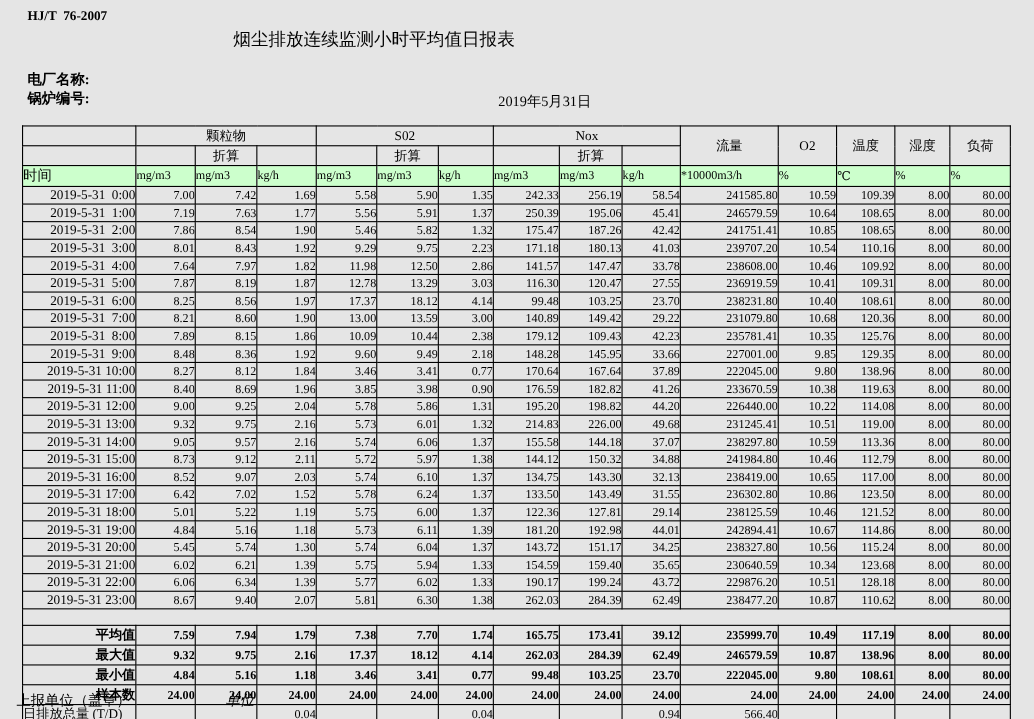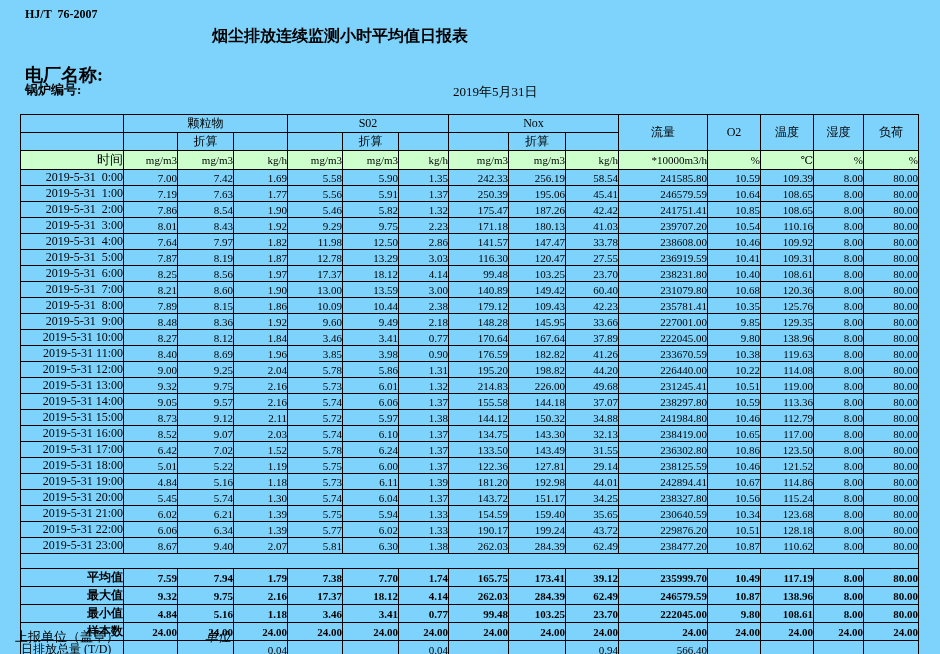--- a/index.html
+++ b/index.html
@@ -1,38 +1,38 @@
 <!DOCTYPE html>
 <html><head>
 <meta charset="utf-8">
 <style>
   html,body { margin:0; padding:0; background:#fff; }
   .page {
-    position:relative; width:940px; height:654px; background:#7dd3fc;
+    position:relative; width:940px; height:654px; background:#e5e5e5;
     font-family:"Liberation Serif","DejaVu Serif",serif; color:#000; overflow:hidden;
   }
   .std-code   { position:absolute; left:25px;  top:7px;  font-size:12px; font-weight:bold; white-space:pre; }
-  .doc-title  { position:absolute; left:160px; top:26px; width:360px; text-align:center; font-size:16px; font-weight:bold; }
-  .plant-lbl  { position:absolute; left:25px;  top:63px; font-size:18px; font-weight:bold; }
+  .doc-title  { position:absolute; left:160px; top:26px; width:360px; text-align:center; font-size:16px; font-weight:normal; }
+  .plant-lbl  { position:absolute; left:25px;  top:63px; font-size:13px; font-weight:bold; }
   .boiler-lbl { position:absolute; left:25px;  top:81px; font-size:13px; font-weight:bold; }
   .date-lbl   { position:absolute; left:453px; top:83px; font-size:13px; }
   .footer1    { position:absolute; left:15px;  top:612px; font-size:12px; }
   .footer2    { position:absolute; left:15px;  top:628px; font-size:13px; }
   .footer3    { position:absolute; left:205px; top:628px; font-size:13px;font-style:italic; }
 
   table.report {
     position:absolute; left:20px; top:114px; width:898px;
     border-collapse:collapse; table-layout:fixed; font-size:11px;
   }
   table.report td {
     border:1px solid #000; padding:0; overflow:hidden; white-space:pre; vertical-align:middle;
   }
   tr.h-group td { height:16px; }
   tr.h-conv  td { height:14px; }
-  tr.h-units td { height:14px; background:#ccffcc; text-align:right;padding-left:16px; }
+  tr.h-units td { height:14px; background:#ccffcc; text-align:left; }
   .ghead  { text-align:center; font-size:12px; }
   .time-label { font-size:13px; }
   tbody tr.data-row td { height:15px; }
   td.num  { text-align:right; padding-right:7px; }
   td.time { text-align:right; padding-right:6px; font-size:12px; }
   tr.spacer-row td { height:14px; }
   tr.summary-row td { height:14px;font-weight:bold; }
   td.sum-label { text-align:right; padding-right:4px; font-size:12px; }
   tr.total-row td { height:15px; }
   td.total-label {
@@ -234,21 +234,21 @@
         <tr class="data-row">
           <td class="time">2019-5-31  7:00</td>
           <td class="num">8.21</td>
           <td class="num">8.60</td>
           <td class="num">1.90</td>
           <td class="num">13.00</td>
           <td class="num">13.59</td>
           <td class="num">3.00</td>
           <td class="num">140.89</td>
           <td class="num">149.42</td>
-          <td class="num">60.40</td>
+          <td class="num">29.22</td>
           <td class="num">231079.80</td>
           <td class="num">10.68</td>
           <td class="num">120.36</td>
           <td class="num">8.00</td>
           <td class="num">80.00</td>
         </tr>
         <tr class="data-row">
           <td class="time">2019-5-31  8:00</td>
           <td class="num">7.89</td>
           <td class="num">8.15</td>

